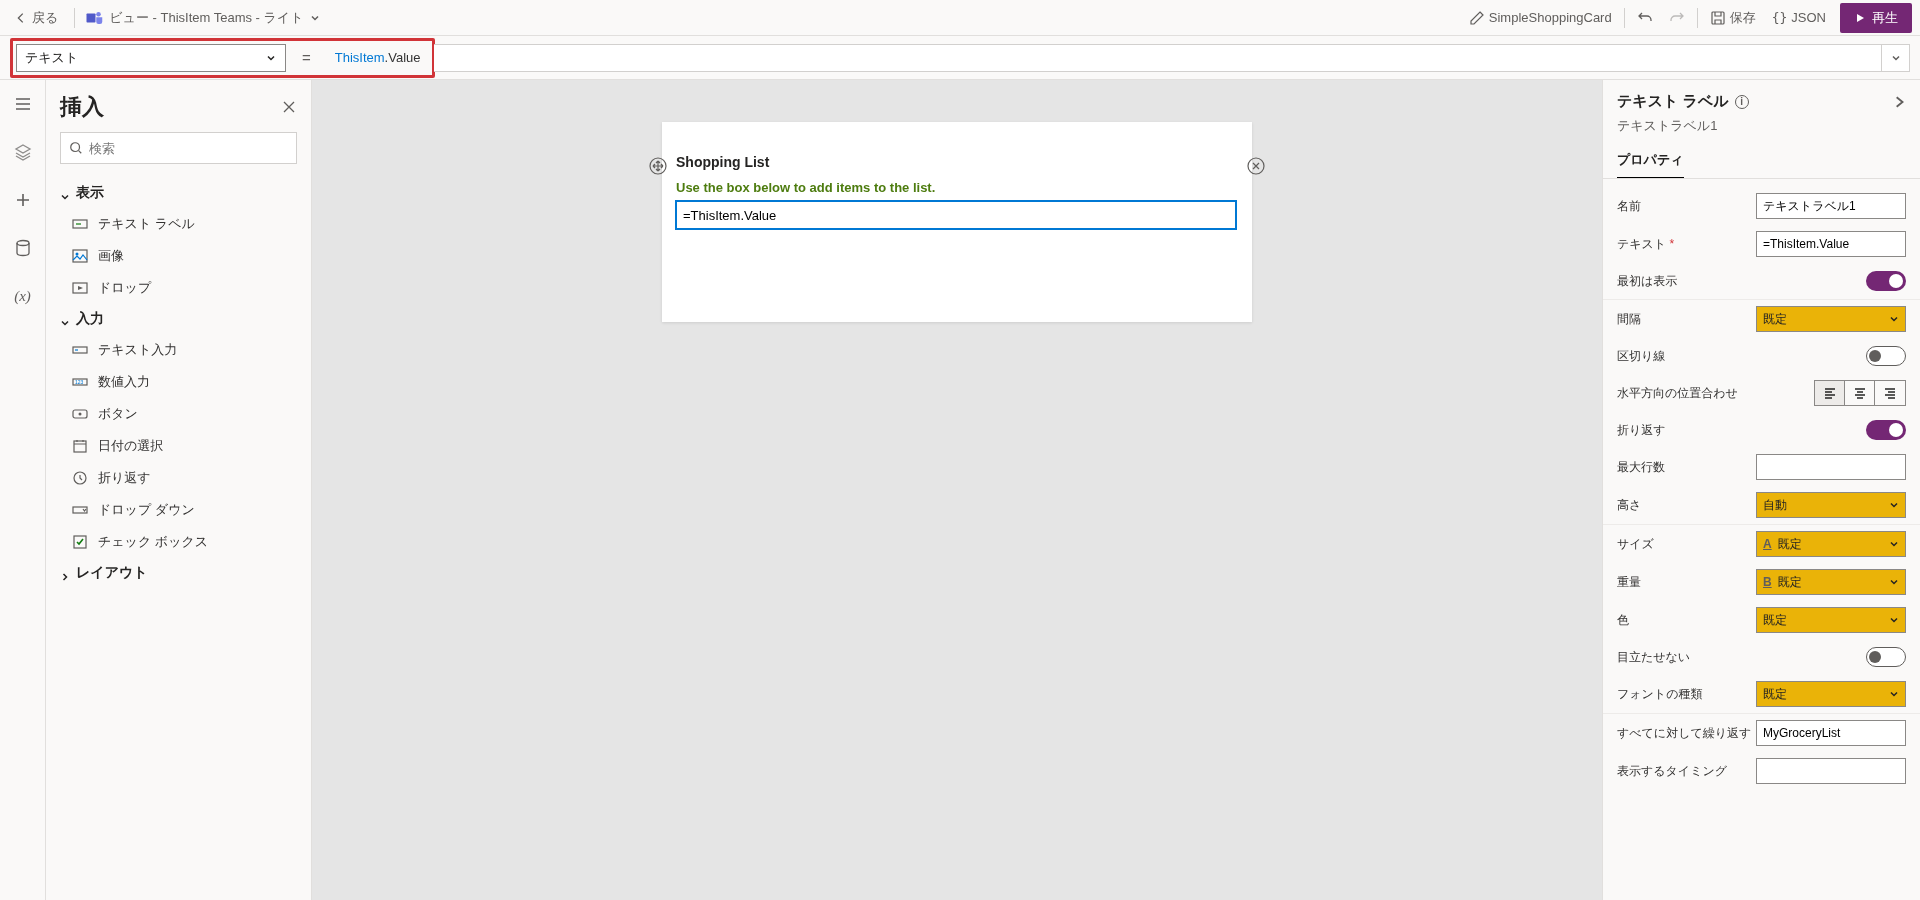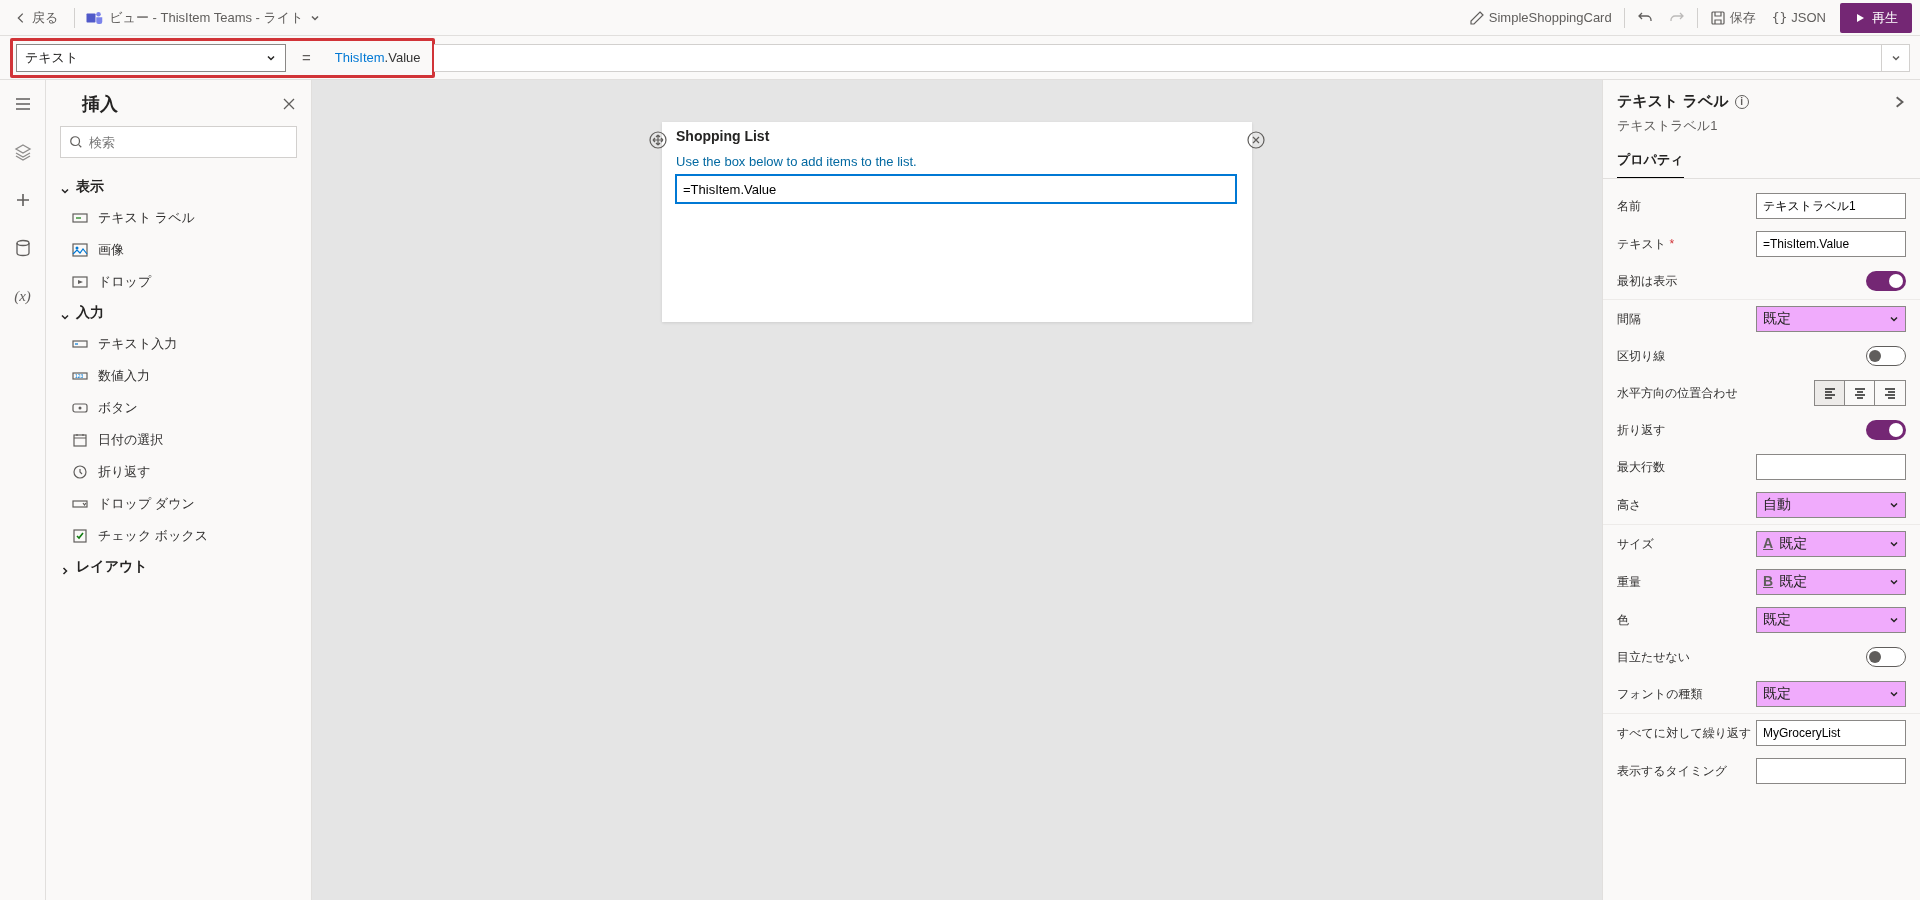--- a/index.html
+++ b/index.html
@@ -37,35 +37,35 @@
 
 
 .rail { width: 46px; background: #faf9f8; border-right: 1px solid #e1dfdd; display: flex; flex-direction: column; align-items: center; padding-top: 8px; gap: 16px; }
 .rail .rail-btn { width: 32px; height: 32px; display: flex; align-items: center; justify-content: center; cursor: pointer; color: #605e5c; border-radius: 2px; }
 .rail .rail-btn svg { width: 18px; height: 18px; }
 .rail .fx-var { font-style: italic; font-family: serif; font-size: 15px; }
 
 
 .insert-panel { width: 266px; background: #faf9f8; border-right: 1px solid #e1dfdd; padding: 12px 14px; }
 .insert-panel .hdr { display: flex; align-items: center; justify-content: space-between; margin-bottom: 10px; }
-.insert-panel .hdr h2 { font-size: 18px; font-weight: 600; margin-left: 22px; }
+.insert-panel .hdr h2 { font-size: 22px; font-weight: 600; }
 .insert-panel .close { cursor: pointer; color: #605e5c; width: 16px; height: 16px; }
 .search-box { height: 32px; border: 1px solid #d2d0ce; background: #fff; display: flex; align-items: center; padding: 0 8px; gap: 6px; margin-bottom: 14px; }
 .search-box svg { width: 14px; height: 14px; color: #605e5c; }
 .search-box input { border: none; outline: none; flex: 1; font-size: 13px; background: transparent; }
 .cat { display: flex; align-items: flex-end; gap: 6px; font-weight: 600; font-size: 14px; padding: 6px 0; cursor: pointer; }
 .cat svg { width: 10px; height: 10px; }
 .item { display: flex; align-items: center; gap: 10px; padding: 7px 4px 7px 12px; cursor: pointer; color: #323130; font-size: 13px; }
 .item svg, .item .ico { width: 16px; height: 16px; color: #605e5c; flex-shrink: 0; }
 
 
 .canvas { flex: 1; background: #e5e5e5; position: relative; display: flex; justify-content: center; padding-top: 42px; }
-.card { width: 590px; height: 200px; background: #fff; box-shadow: 0 1px 3px rgba(0,0,0,0.1); padding: 6px 14px; position: relative; }
+.card { width: 590px; height: 200px; background: #fff; box-shadow: 0 1px 3px rgba(0,0,0,0.1); padding: 32px 14px; position: relative; }
 .card h3 { font-size: 14px; font-weight: 700; margin-bottom: 10px; }
-.card .sub { font-size: 13px; color: #0369a1; margin-bottom: 6px; }
+.card .sub { font-size: 13px; color: #4d7c0f; margin-bottom: 6px; font-weight: bold; }
 .sel-box { position: relative; }
 .sel-box input { width: 560px; height: 28px; border: 1px solid #0078d4; outline: 1px solid #0078d4; padding: 0 6px; font-size: 13px; background: #fff; }
 .handle { position: absolute; width: 20px; height: 20px; display: flex; align-items: center; justify-content: center; }
 .handle.move { left: -28px; top: -24px; cursor: move; }
 .handle.del { right: -28px; top: -24px; cursor: pointer; }
 .handle svg { width: 18px; height: 18px; color: #605e5c; }
 
 
 .props { width: 318px; background: #faf9f8; border-left: 1px solid #e1dfdd; overflow-y: auto; }
 .props-hdr { padding: 12px 14px 6px; display: flex; align-items: center; justify-content: space-between; }
@@ -75,21 +75,21 @@
 .props-name { padding: 0 14px 8px; color: #605e5c; font-size: 13px; }
 .tabs { display: flex; padding: 0 14px; border-bottom: 1px solid #e1dfdd; }
 .tab { padding: 8px 0; font-size: 13px; font-weight: 600; border-bottom: 1px solid #000000; cursor: pointer; }
 .prop-list { padding: 8px 0; }
 .prop-row { display: flex; align-items: center; justify-content: space-between; padding: 6px 14px; min-height: 36px; }
 .prop-row.bordered { border-top: 1px solid #edebe9; }
 .prop-row label { font-size: 12px; color: #323130; }
 .prop-row .req { color: #d13438; }
 .prop-row .ctrl { width: 150px; }
 .prop-row .ctrl input[type="text"] { width: 100%; height: 26px; border: 1px solid #8a8886; padding: 0 6px; font-size: 12px; background: #fff; }
-.prop-row .dd { width: 150px; height: 26px; border: 1px solid #8a8886; background: #f0abfc; display: flex; align-items: center; justify-content: space-between; padding: 0 6px; font-size: 14px; cursor: pointer; }
+.prop-row .dd { width: 150px; height: 26px; border: 1px solid #8a8886; background: #eab308; display: flex; align-items: center; justify-content: space-between; padding: 0 6px; font-size: 12px; cursor: pointer; }
 .prop-row .dd .pre { color: #605e5c; font-weight: 600; margin-right: 6px; text-decoration: underline;}
 .toggle { width: 40px; height: 20px; border-radius: 10px; position: relative; cursor: pointer; }
 .toggle.on { background: #742774; }
 .toggle.off { background: #fff; border: 1px solid #605e5c; }
 .toggle .knob { width: 14px; height: 14px; border-radius: 50%; background: #fff; position: absolute; top: 3px; }
 .toggle.on .knob { right: 3px; }
 .toggle.off .knob { left: 2px; background: #605e5c; width: 12px; height: 12px; top: 3px; }
 .align-grp { display: flex; border: 1px solid #8a8886; }
 .align-grp .ab { width: 30px; height: 24px; display: flex; align-items: center; justify-content: center; cursor: pointer; border-right: 1px solid #8a8886; }
 .align-grp .ab:last-child { border-right: none; }

